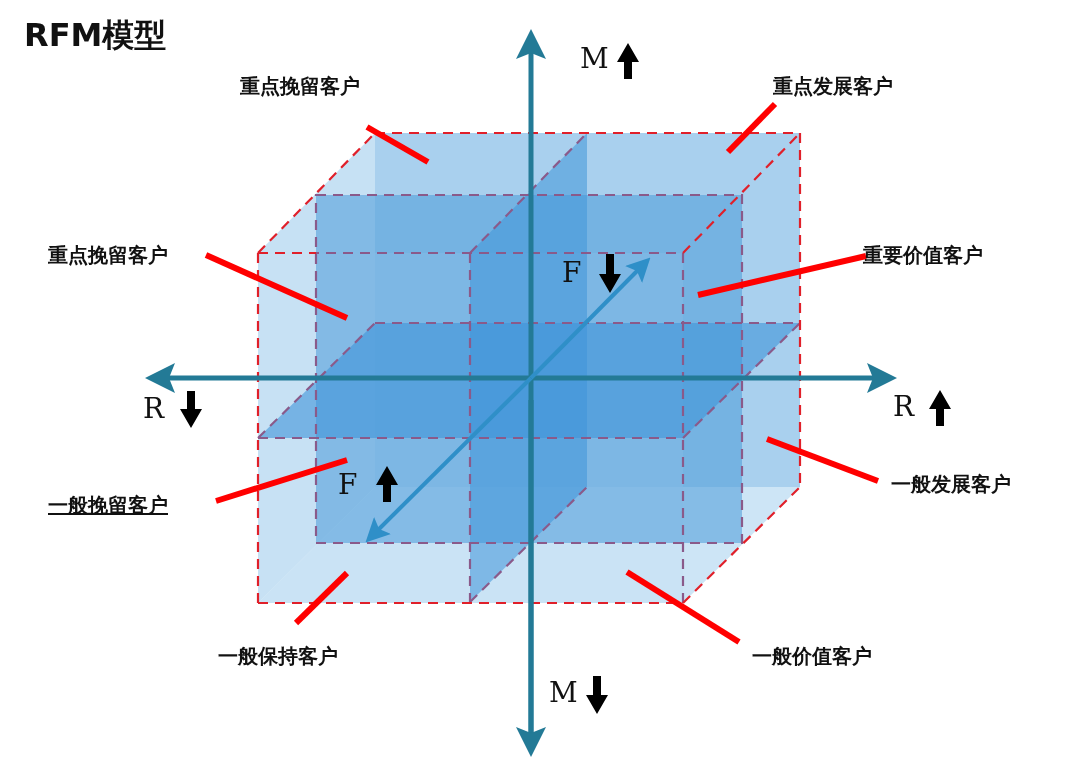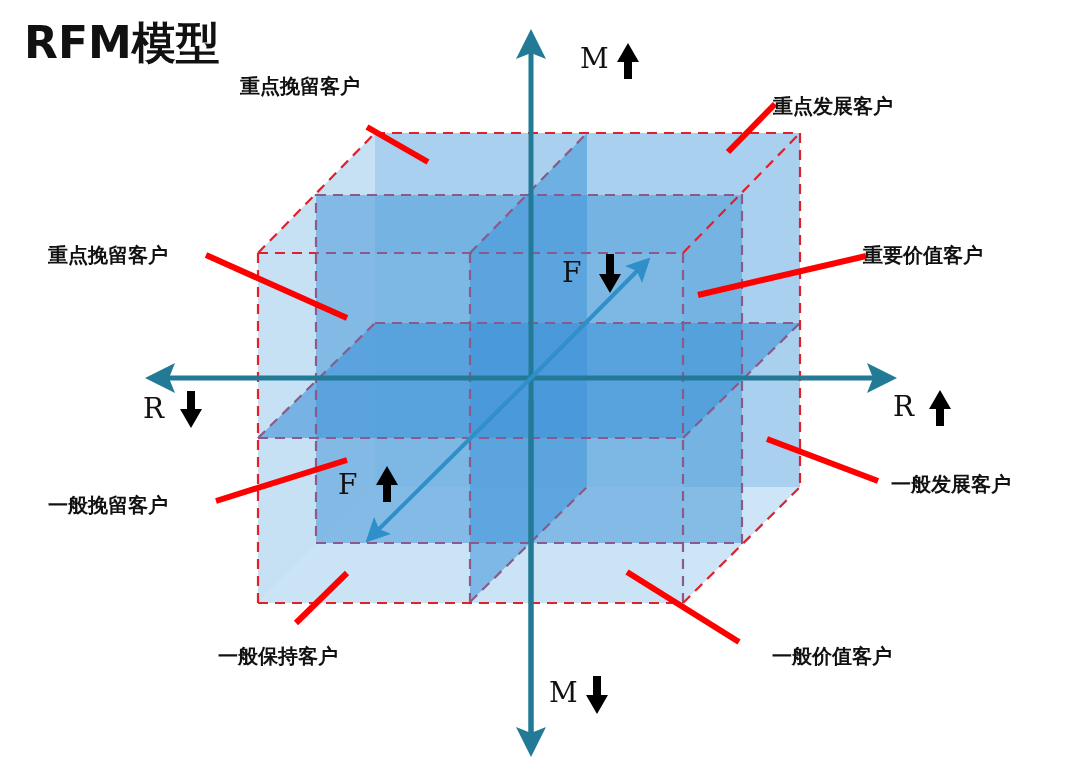--- a/index.html
+++ b/index.html
@@ -1,18 +1,18 @@
 <!DOCTYPE html>
 <html><head>
 <meta charset="utf-8">
 <style>
   html, body { margin:0; padding:0; background:#ffffff; }
   body { width:1080px; height:766px; position:relative; overflow:hidden; font-family:"DejaVu Sans", sans-serif; }
   #stage { position:absolute; left:0; top:0; width:1080px; height:766px; }
-  .title { position:absolute; left:24px; top:14px; font-size:44px; font-weight:bold; color:#111; font-family:"DejaVu Sans", sans-serif; letter-spacing:0px; }
+  .title { position:absolute; left:24px; top:14px; font-size:32px; font-weight:bold; color:#111; font-family:"DejaVu Sans", sans-serif; letter-spacing:0px; }
   .seg-label { position:absolute; font-size:20px; font-weight:bold; color:#111; font-family:"DejaVu Sans", sans-serif; white-space:nowrap; }
   .axis-label { position:absolute; font-size:28px; color:#111; font-family:"DejaVu Serif", serif; }
 </style>
 </head>
 <body>
 
 <div id="stage">
   <svg width="1080" height="766" viewBox="0 0 1080 766" xmlns="http://www.w3.org/2000/svg">
     <defs>
       <marker id="ah" markerWidth="6" markerHeight="6" refX="3" refY="3" orient="auto" markerUnits="strokeWidth">
@@ -103,20 +103,20 @@
   
   <div class="axis-label" style="left:580px;top:42px;">M</div>
   <div class="axis-label" style="left:549px;top:676px;">M</div>
   <div class="axis-label" style="left:143px;top:392px;">R</div>
   <div class="axis-label" style="left:893px;top:390px;">R</div>
   <div class="axis-label" style="left:562px;top:256px;">F</div>
   <div class="axis-label" style="left:338px;top:468px;">F</div>
 
   
   <div class="seg-label" style="left:240px;top:73px;text-align:right;">重点挽留客户</div>
-  <div class="seg-label" style="left:773px;top:73px;margin-top:20px;">重点发展客户</div>
+  <div class="seg-label" style="left:773px;top:73px;">重点发展客户</div>
   <div class="seg-label" style="left:48px;top:242px;">重点挽留客户</div>
   <div class="seg-label" style="left:863px;top:242px;">重要价值客户</div>
-  <div class="seg-label" style="left:48px;top:492px;">一般挽留客户</div>
+  <div class="seg-label" style="left:48px;top:492px;text-decoration:underline;">一般挽留客户</div>
   <div class="seg-label" style="left:891px;top:471px;">一般发展客户</div>
   <div class="seg-label" style="left:178px;top:643px;margin-left:40px;">一般保持客户</div>
-  <div class="seg-label" style="left:772px;top:643px;">一般价值客户</div>
+  <div class="seg-label" style="left:752px;top:643px;">一般价值客户</div>
 </div>
 
 </body></html>

